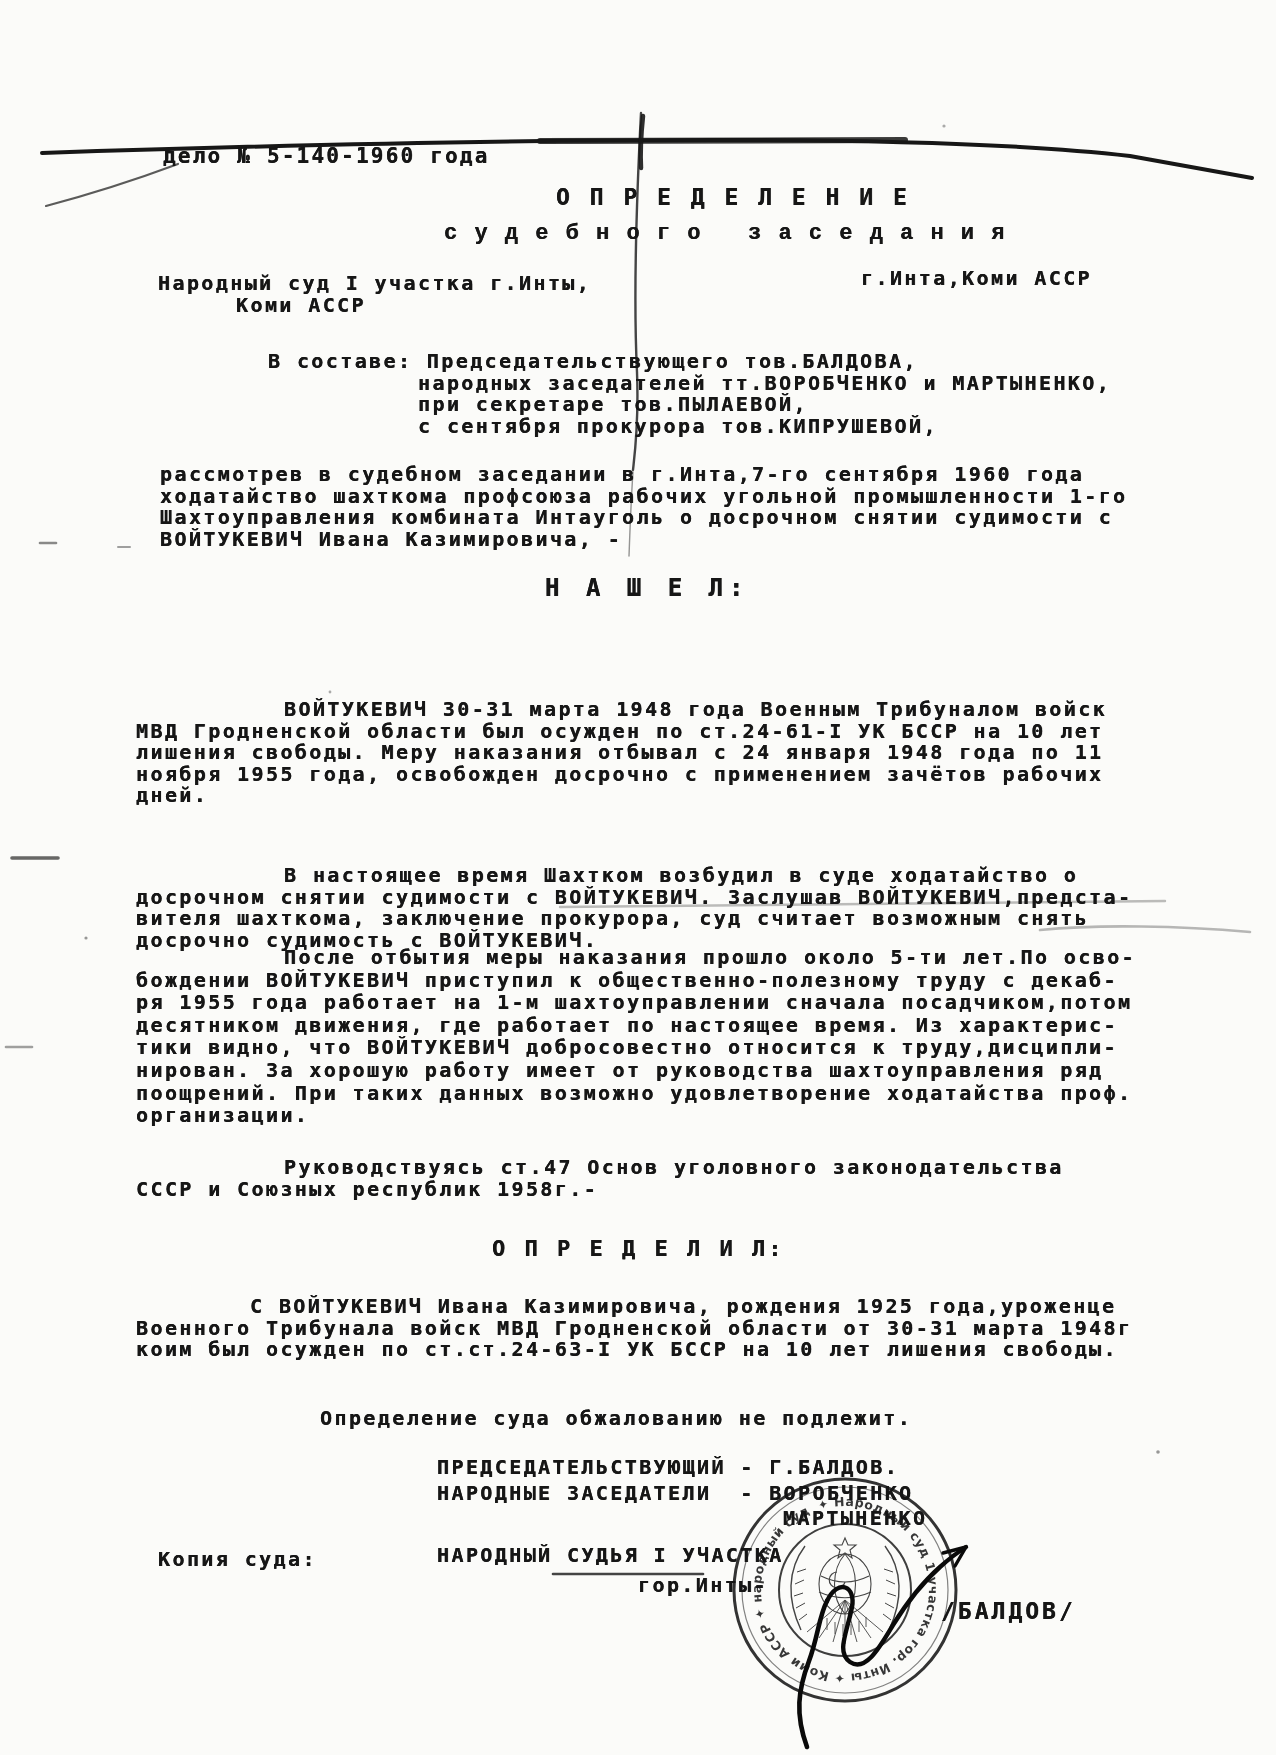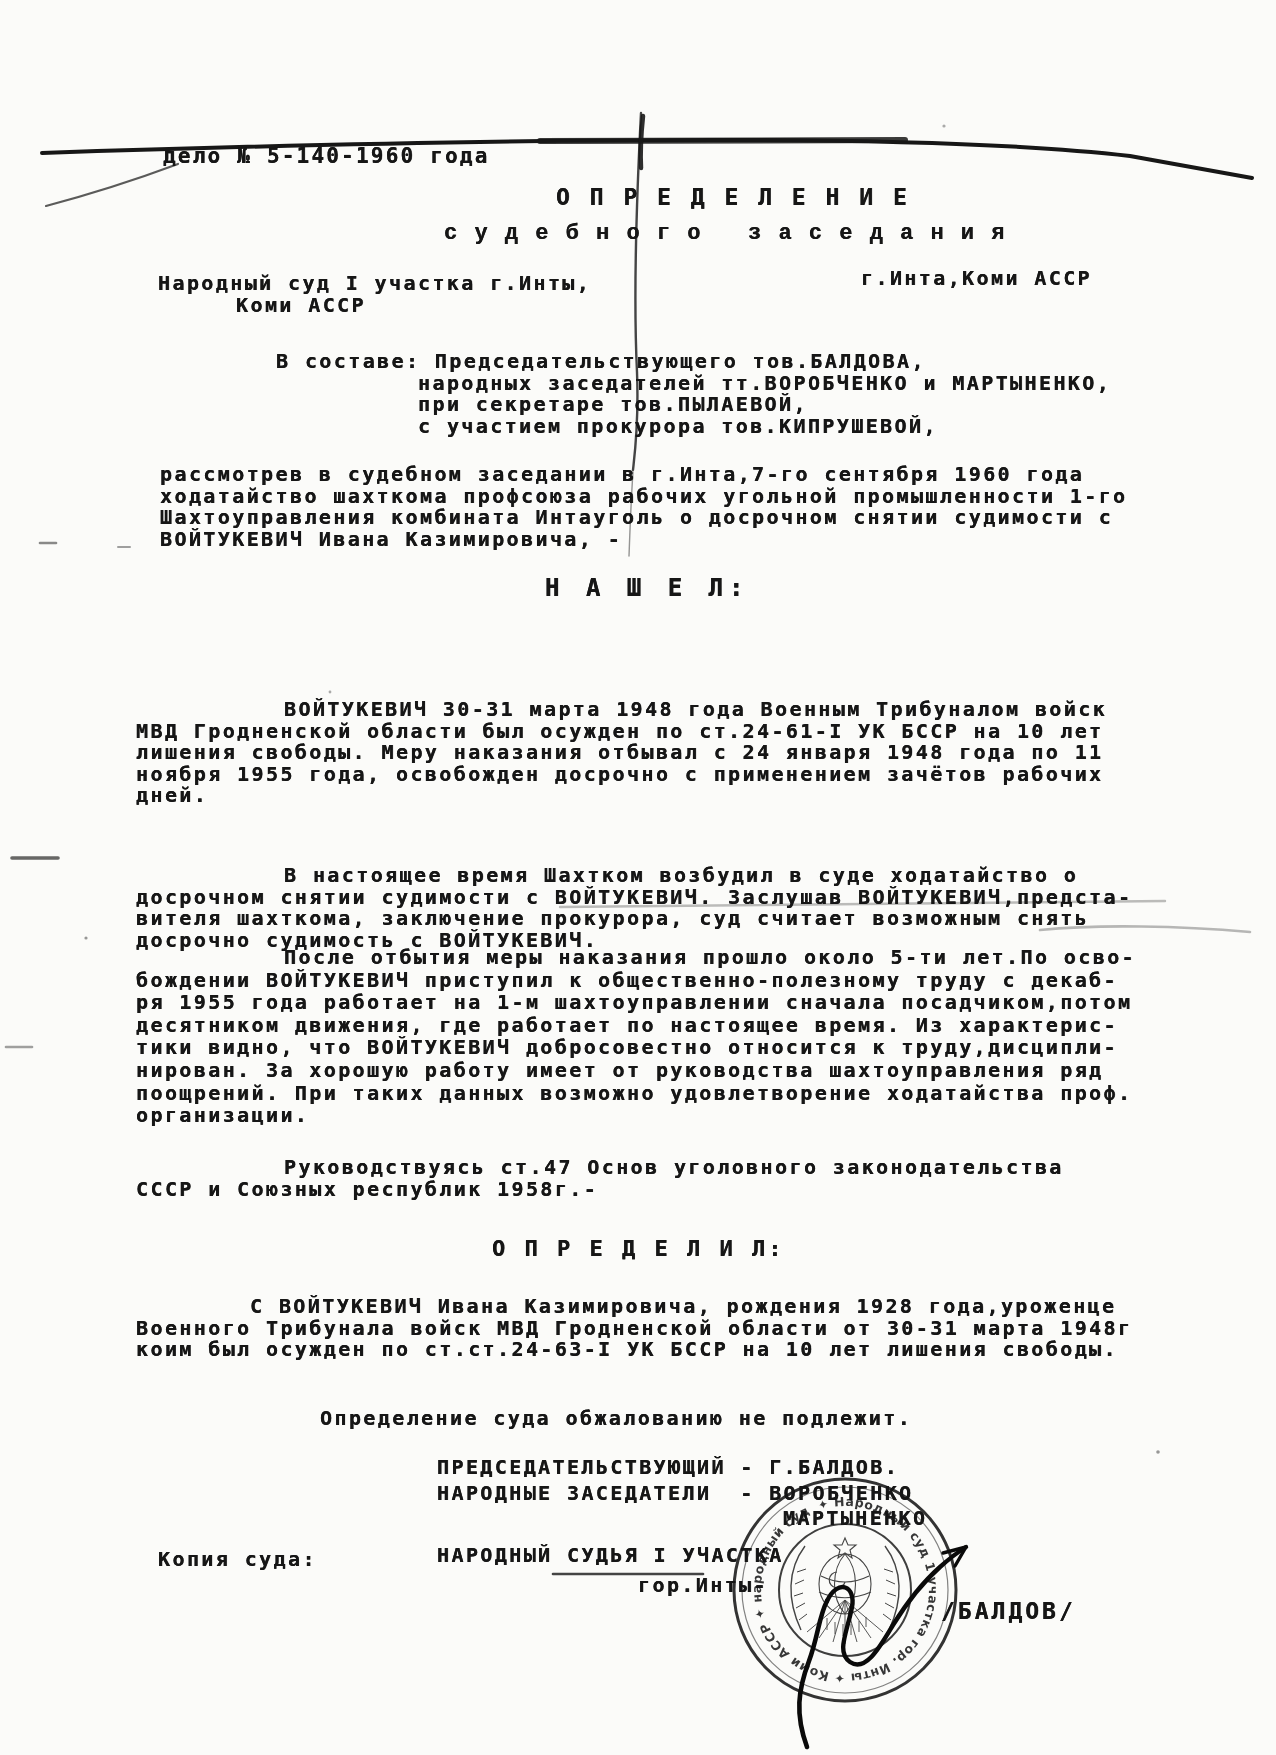--- a/index.html
+++ b/index.html
@@ -8,21 +8,21 @@
     background:#fbfbf9;overflow:hidden;cursor:default;
     font-family:"DejaVu Sans Mono","Liberation Mono",monospace;
     font-weight:700;color:#161616;
   }
   .t{position:absolute;white-space:pre;font-size:20px;letter-spacing:2.4px;line-height:21.5px;
      text-shadow:0 0 .6px rgba(10,10,10,.85), .4px .4px 0 rgba(20,20,20,.35);z-index:3;}
   .ln{white-space:pre;}
   .para .ln:first-child{text-indent:148px;}
   #ruling .ln:first-child{text-indent:114px;}
   #comp .ln{margin-left:150px;}
-  #comp .ln:first-child{margin-left:8px;}
+  #comp .ln:first-child{margin-left:0;}
   #p3 .ln{line-height:22.6px;}
   #case-no{left:163px;top:146px;font-size:21px;letter-spacing:2.2px;}
   #title1{left:556px;top:187px;font-size:23px;letter-spacing:3px;}
   #title2{left:444px;top:223px;font-size:22px;letter-spacing:2px;font-family:Liberation Mono, monospace;}
   #court-l1{left:158px;top:273px;}
   #court-l2{left:236px;top:295px;}
   #court-r{left:861px;top:268px;}
   #comp{left:268px;top:351px;}
   #intro{left:160px;top:464px;}
   #nashel{left:545px;top:578px;font-size:24px;letter-spacing:6px;}
@@ -99,34 +99,34 @@
   </svg>
 
   <div class="t" id="case-no">дело № 5-140-1960 года</div>
   <div class="t" id="title1">О П Р Е Д Е Л Е Н И Е</div>
   <div class="t" id="title2">с у д е б н о г о   з а с е д а н и я</div>
 
   <div class="t" id="court-l1">Народный суд I участка г.Инты,</div>
   <div class="t" id="court-l2">Коми АССР</div>
   <div class="t" id="court-r">г.Инта,Коми АССР</div>
 
-  <div class="t" id="comp"><div class="ln">В составе: Председательствующего тов.БАЛДОВА,</div><div class="ln">народных заседателей тт.ВОРОБЧЕНКО и МАРТЫНЕНКО,</div><div class="ln">при секретаре тов.ПЫЛАЕВОЙ,</div><div class="ln">с участием прокурора тов.КИПРУШЕВОЙ,</div></div>
+  <div class="t" id="comp"><div class="ln">В составе: Председательствующего тов.БАЛДОВА,</div><div class="ln">народных заседателей тт.ВОРОБЧЕНКО и МАРТЫНЕНКО,</div><div class="ln">при секретаре тов.ПЫЛАЕВОЙ,</div><div class="ln">с сентября прокурора тов.КИПРУШЕВОЙ,</div></div>
 
   <div class="t" id="intro"><div class="ln">рассмотрев в судебном заседании в г.Инта,7-го сентября 1960 года</div><div class="ln">ходатайство шахткома профсоюза рабочих угольной промышленности 1-го</div><div class="ln">Шахтоуправления комбината Интауголь о досрочном снятии судимости с</div><div class="ln">ВОЙТУКЕВИЧ Ивана Казимировича, -</div></div>
 
   <div class="t" id="nashel">Н А Ш Е Л:</div>
 
   <div class="t para" id="p1"><div class="ln">ВОЙТУКЕВИЧ 30-31 марта 1948 года Военным Трибуналом войск</div><div class="ln">МВД Гродненской области был осужден по ст.24-61-I УК БССР на 10 лет</div><div class="ln">лишения свободы. Меру наказания отбывал с 24 января 1948 года по 11</div><div class="ln">ноября 1955 года, освобожден досрочно с применением зачётов рабочих</div><div class="ln">дней.</div></div>
   <div class="t para" id="p2"><div class="ln">В настоящее время Шахтком возбудил в суде ходатайство о</div><div class="ln">досрочном снятии судимости с ВОЙТУКЕВИЧ. Заслушав ВОЙТУКЕВИЧ,предста-</div><div class="ln">вителя шахткома, заключение прокурора, суд считает возможным снять</div><div class="ln">досрочно судимость с ВОЙТУКЕВИЧ.</div></div>
   <div class="t para" id="p3"><div class="ln">После отбытия меры наказания прошло около 5-ти лет.По осво-</div><div class="ln">бождении ВОЙТУКЕВИЧ приступил к общественно-полезному труду с декаб-</div><div class="ln">ря 1955 года работает на 1-м шахтоуправлении сначала посадчиком,потом</div><div class="ln">десятником движения, где работает по настоящее время. Из характерис-</div><div class="ln">тики видно, что ВОЙТУКЕВИЧ добросовестно относится к труду,дисципли-</div><div class="ln">нирован. За хорошую работу имеет от руководства шахтоуправления ряд</div><div class="ln">поощрений. При таких данных возможно удовлетворение ходатайства проф.</div><div class="ln">организации.</div></div>
   <div class="t para" id="p4"><div class="ln">Руководствуясь ст.47 Основ уголовного законодательства</div><div class="ln">СССР и Союзных республик 1958г.-</div></div>
 
   <div class="t" id="opredelil">О П Р Е Д Е Л И Л:</div>
 
-  <div class="t para" id="ruling"><div class="ln">С ВОЙТУКЕВИЧ Ивана Казимировича, рождения 1928 года,уроженце</div><div class="ln">Военного Трибунала войск МВД Гродненской области от 30-31 марта 1948г</div><div class="ln">коим был осужден по ст.ст.24-63-I УК БССР на 10 лет лишения свободы.</div></div>
+  <div class="t para" id="ruling"><div class="ln">С ВОЙТУКЕВИЧ Ивана Казимировича, рождения 1925 года,уроженце</div><div class="ln">Военного Трибунала войск МВД Гродненской области от 30-31 марта 1948г</div><div class="ln">коим был осужден по ст.ст.24-63-I УК БССР на 10 лет лишения свободы.</div></div>
 
   <div class="t" id="noappeal">Определение суда обжалованию не подлежит.</div>
 
   <div class="t" id="sig2">НАРОДНЫЕ ЗАСЕДАТЕЛИ  - ВОРОБЧЕНКО</div>
   <div class="t" id="sig1">ПРЕДСЕДАТЕЛЬСТВУЮЩИЙ - Г.БАЛДОВ.</div>
   <div class="t" id="sig3">МАРТЫНЕНКО</div>
 
   <div class="t" id="copy-label">Копия суда:</div>
   <div class="t" id="judge1">НАРОДНЫЙ СУДЬЯ I УЧАСТКА</div>
   <div class="t" id="judge2">гор.Инты-</div>

